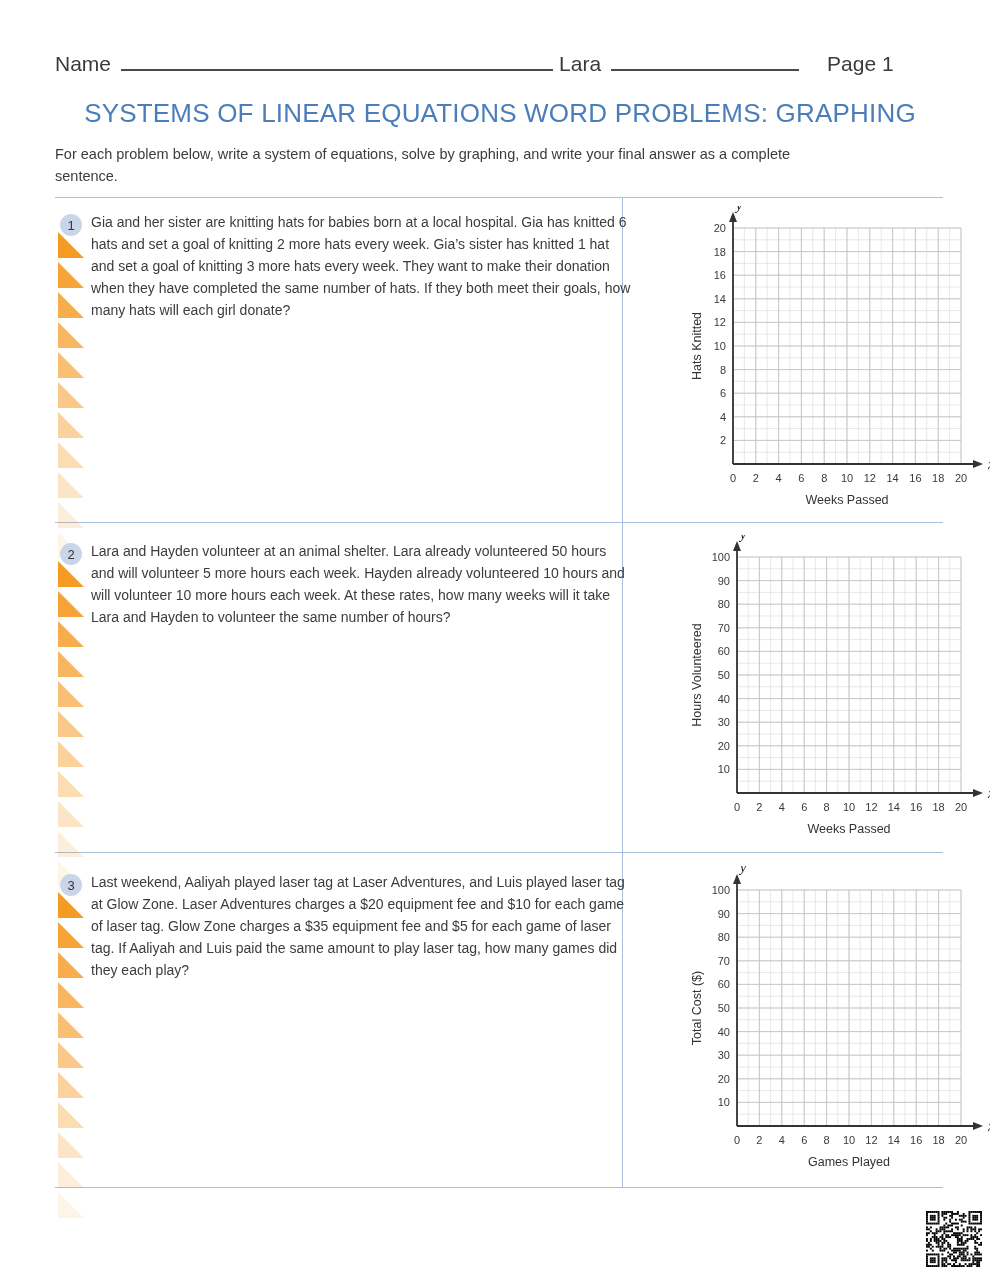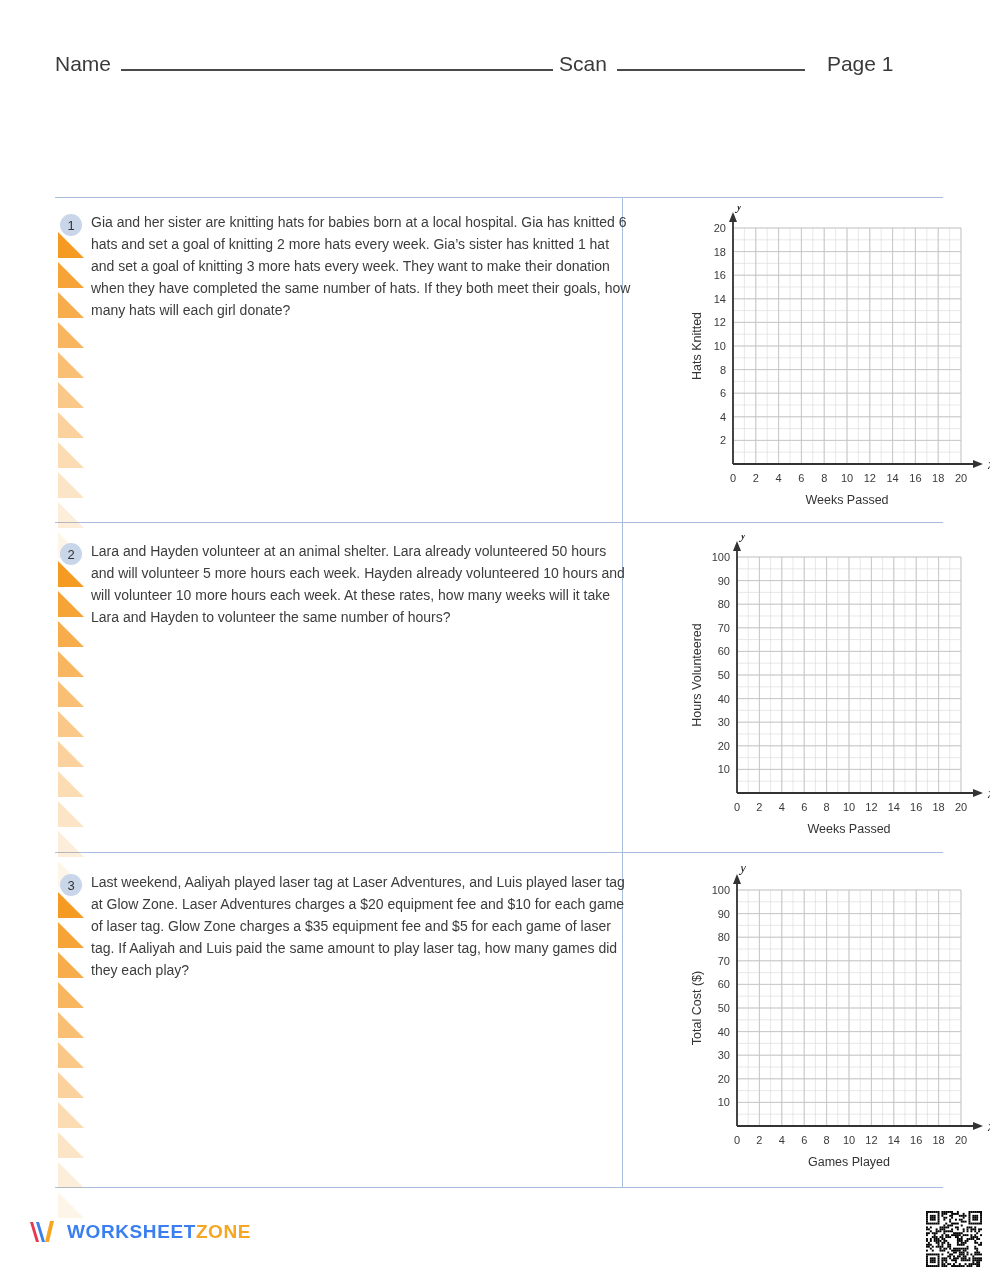--- a/index.html
+++ b/index.html
@@ -34,21 +34,21 @@
     color: #3a3a3a;
   }
   .hdr-label { font-size: 21px; white-space: nowrap; }
   .hdr-line {
     border-bottom: 2px solid #4a4a4a;
     height: 17px;
     margin: 0 6px 0 10px;
   }
   .name-line { width: 432px; }
   .date-line { width: 188px; }
-  .hdr-page { margin-left: 16px; white-space: nowrap; }
+  .hdr-page { margin-left: 22px; white-space: nowrap; }
 
   
   .title {
     position: absolute;
     left: 0;
     top: 98px;
     width: 1000px;
     text-align: center;
     font-size: 26px;
     letter-spacing: 0.2px;
@@ -167,26 +167,28 @@
   }
 </style>
 </head>
 <body>
 
 <div class="page">
 
   <div class="header-row">
     <span class="hdr-label">Name</span>
     <span class="hdr-line name-line"></span>
-    <span class="hdr-label">Scan</span>
+    <span class="hdr-label">Lara</span>
     <span class="hdr-line date-line"></span>
     <span class="hdr-page">Page 1</span>
   </div>
 
-
+  <div class="title">SYSTEMS OF LINEAR EQUATIONS WORD PROBLEMS: GRAPHING</div>
+
+  <div class="instructions">For each problem below, write a system of equations, solve by graphing, and write your final answer as a complete sentence.</div>
 
   <div class="hrule" style="top:197px;"></div>
   <div class="hrule" style="top:522px;"></div>
   <div class="hrule" style="top:852px;"></div>
   <div class="hrule" style="top:1187px;"></div>
   <div class="vrule"></div>
 
   <div class="problem" style="top:206px; height:316px;">
     <div class="badge">1</div>
     <div class="tri-col" id="tri1"><svg class="tri" width="26" height="26" viewBox="0 0 26 26">
@@ -558,28 +560,20 @@
           <text x="45" y="51.599999999999994" text-anchor="end" font-size="11" fill="#3a3a3a" font-family="&quot;Liberation Sans&quot;, sans-serif">90</text>
           <text x="45" y="28" text-anchor="end" font-size="11" fill="#3a3a3a" font-family="&quot;Liberation Sans&quot;, sans-serif">100</text>
           <text x="55" y="6" font-size="14" font-style="italic" fill="#222" font-family="&quot;Liberation Serif&quot;, serif">y</text>
           <text x="303" y="265" font-size="14" font-style="italic" fill="#222" font-family="&quot;Liberation Serif&quot;, serif">x</text>
           <text x="164" y="300" text-anchor="middle" font-size="12.5" fill="#333" font-family="&quot;Liberation Sans&quot;, sans-serif">Games Played</text>
           <text x="16" y="142" text-anchor="middle" font-size="12.5" fill="#333" font-family="&quot;Liberation Sans&quot;, sans-serif" transform="rotate(-90 16 142)">Total Cost ($)</text>
         </svg>
     </div>
   </div>
 
-  <div class="logo">
-    <svg width="30" height="28" viewBox="0 0 30 28">
-      <path d="M2 4 L8 24 L11 24 L5 4 Z" fill="#e8384f"></path>
-      <path d="M8 4 L14 24 L17 24 L11 4 Z" fill="#3b7ef0"></path>
-      <path d="M22 3 L17 24 L21 24 L26 3 Z" fill="#f5a623"></path>
-    </svg>
-    <span class="logo-text"><span class="logo-w">WORKSHEET</span><span class="logo-z">ZONE</span></span>
-  </div>
 
 
   <div class="qr">
     <svg width="56" height="56" viewBox="0 0 29 29" id="qr-svg">
         <rect x="0" y="0" width="29" height="29" fill="#fff"></rect>
         <rect x="0" y="0" width="1" height="1" fill="#000"></rect>
         <rect x="1" y="0" width="1" height="1" fill="#000"></rect>
         <rect x="2" y="0" width="1" height="1" fill="#000"></rect>
         <rect x="3" y="0" width="1" height="1" fill="#000"></rect>
         <rect x="4" y="0" width="1" height="1" fill="#000"></rect>

